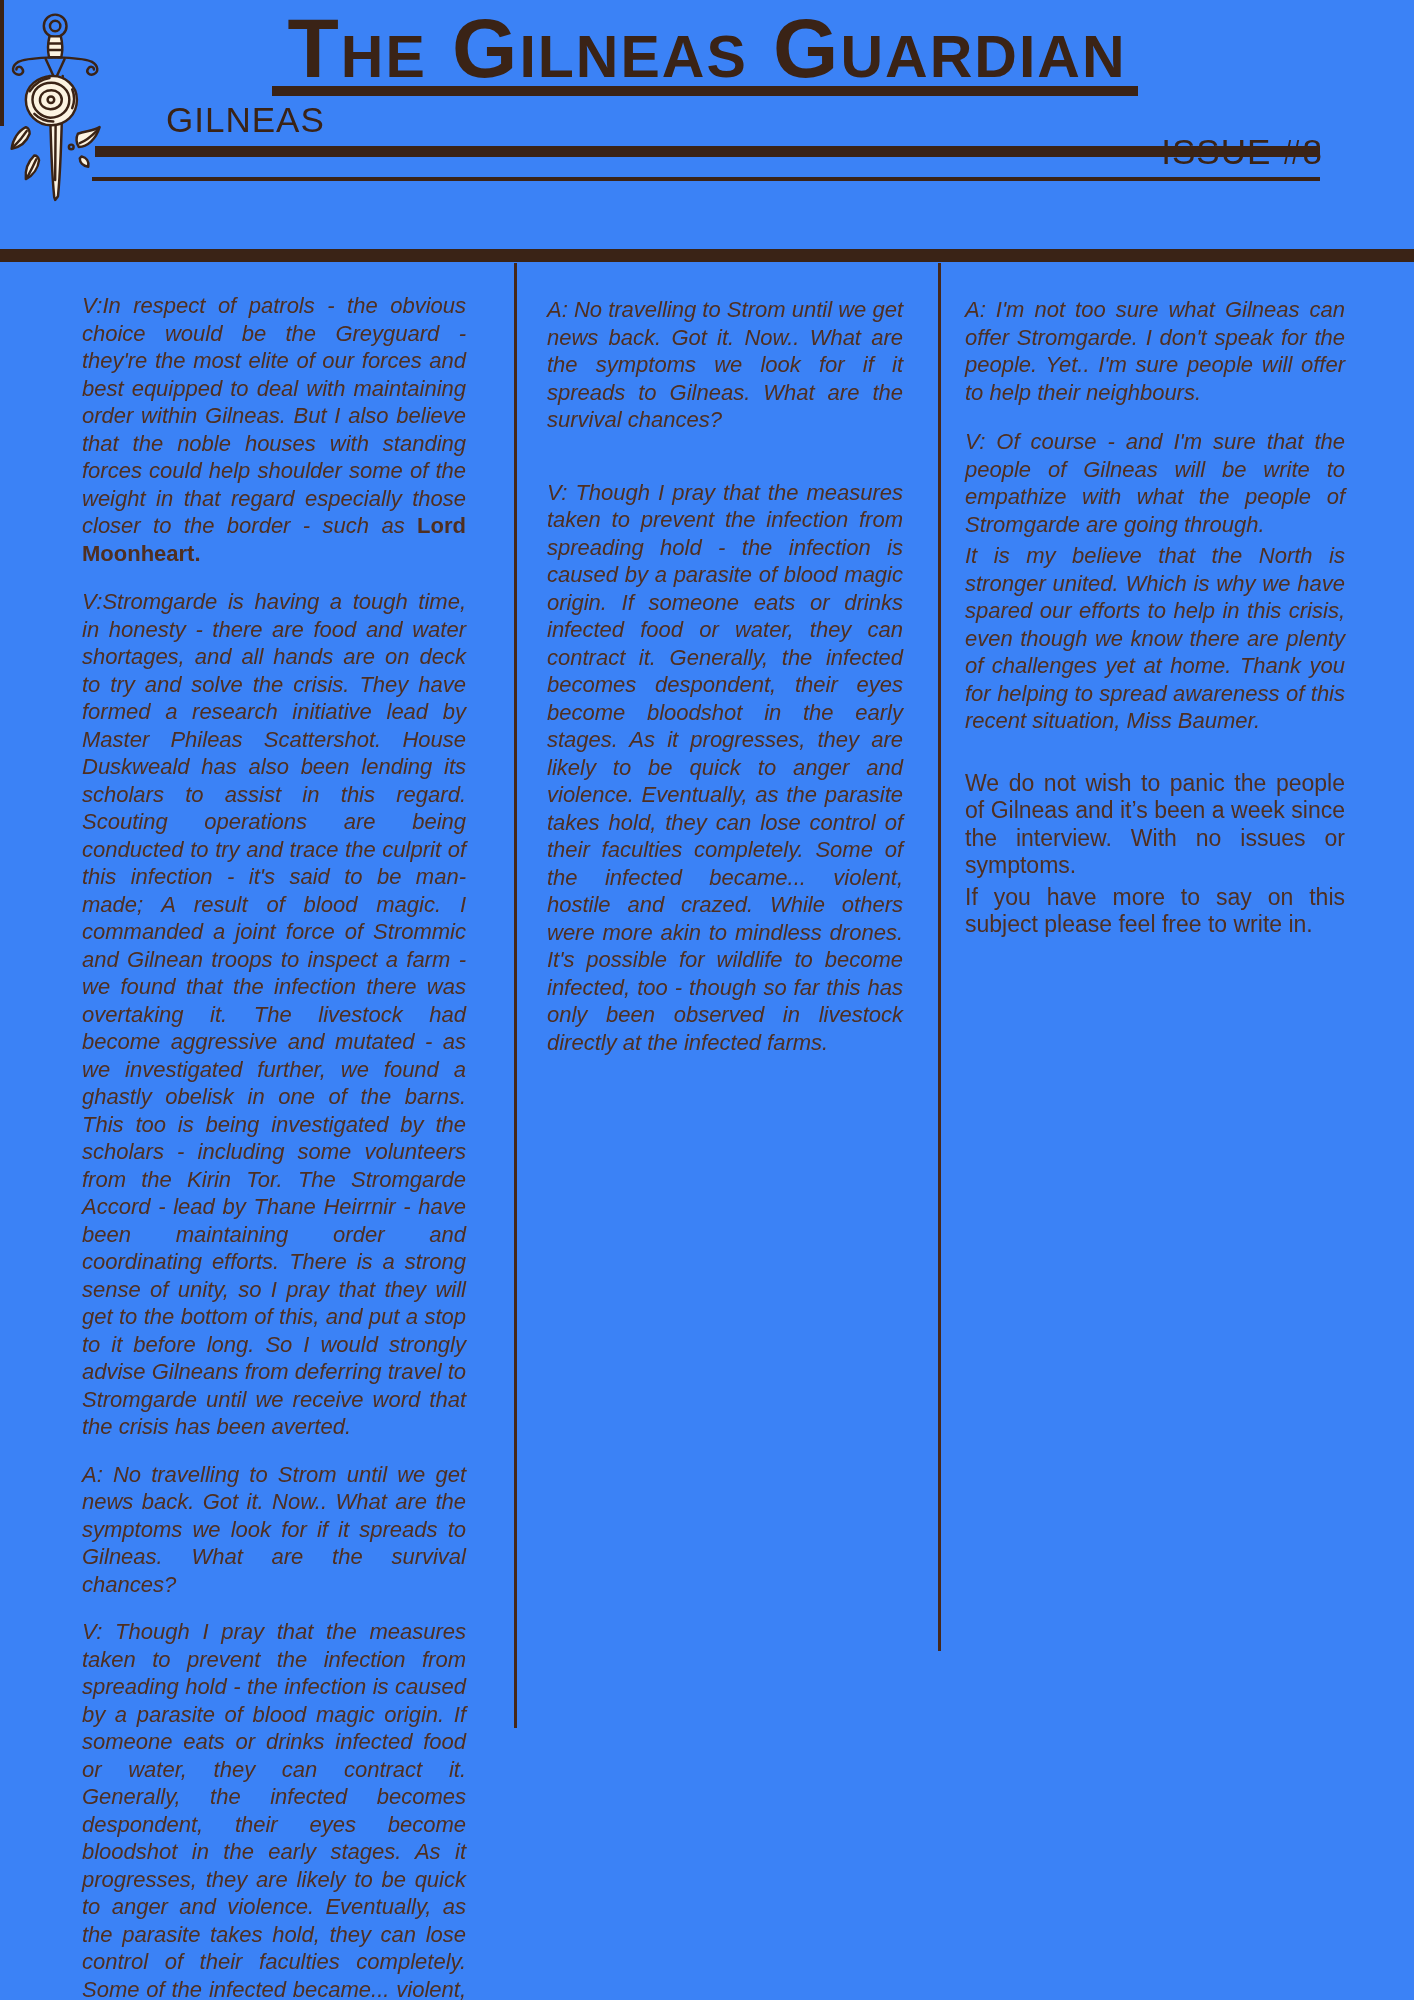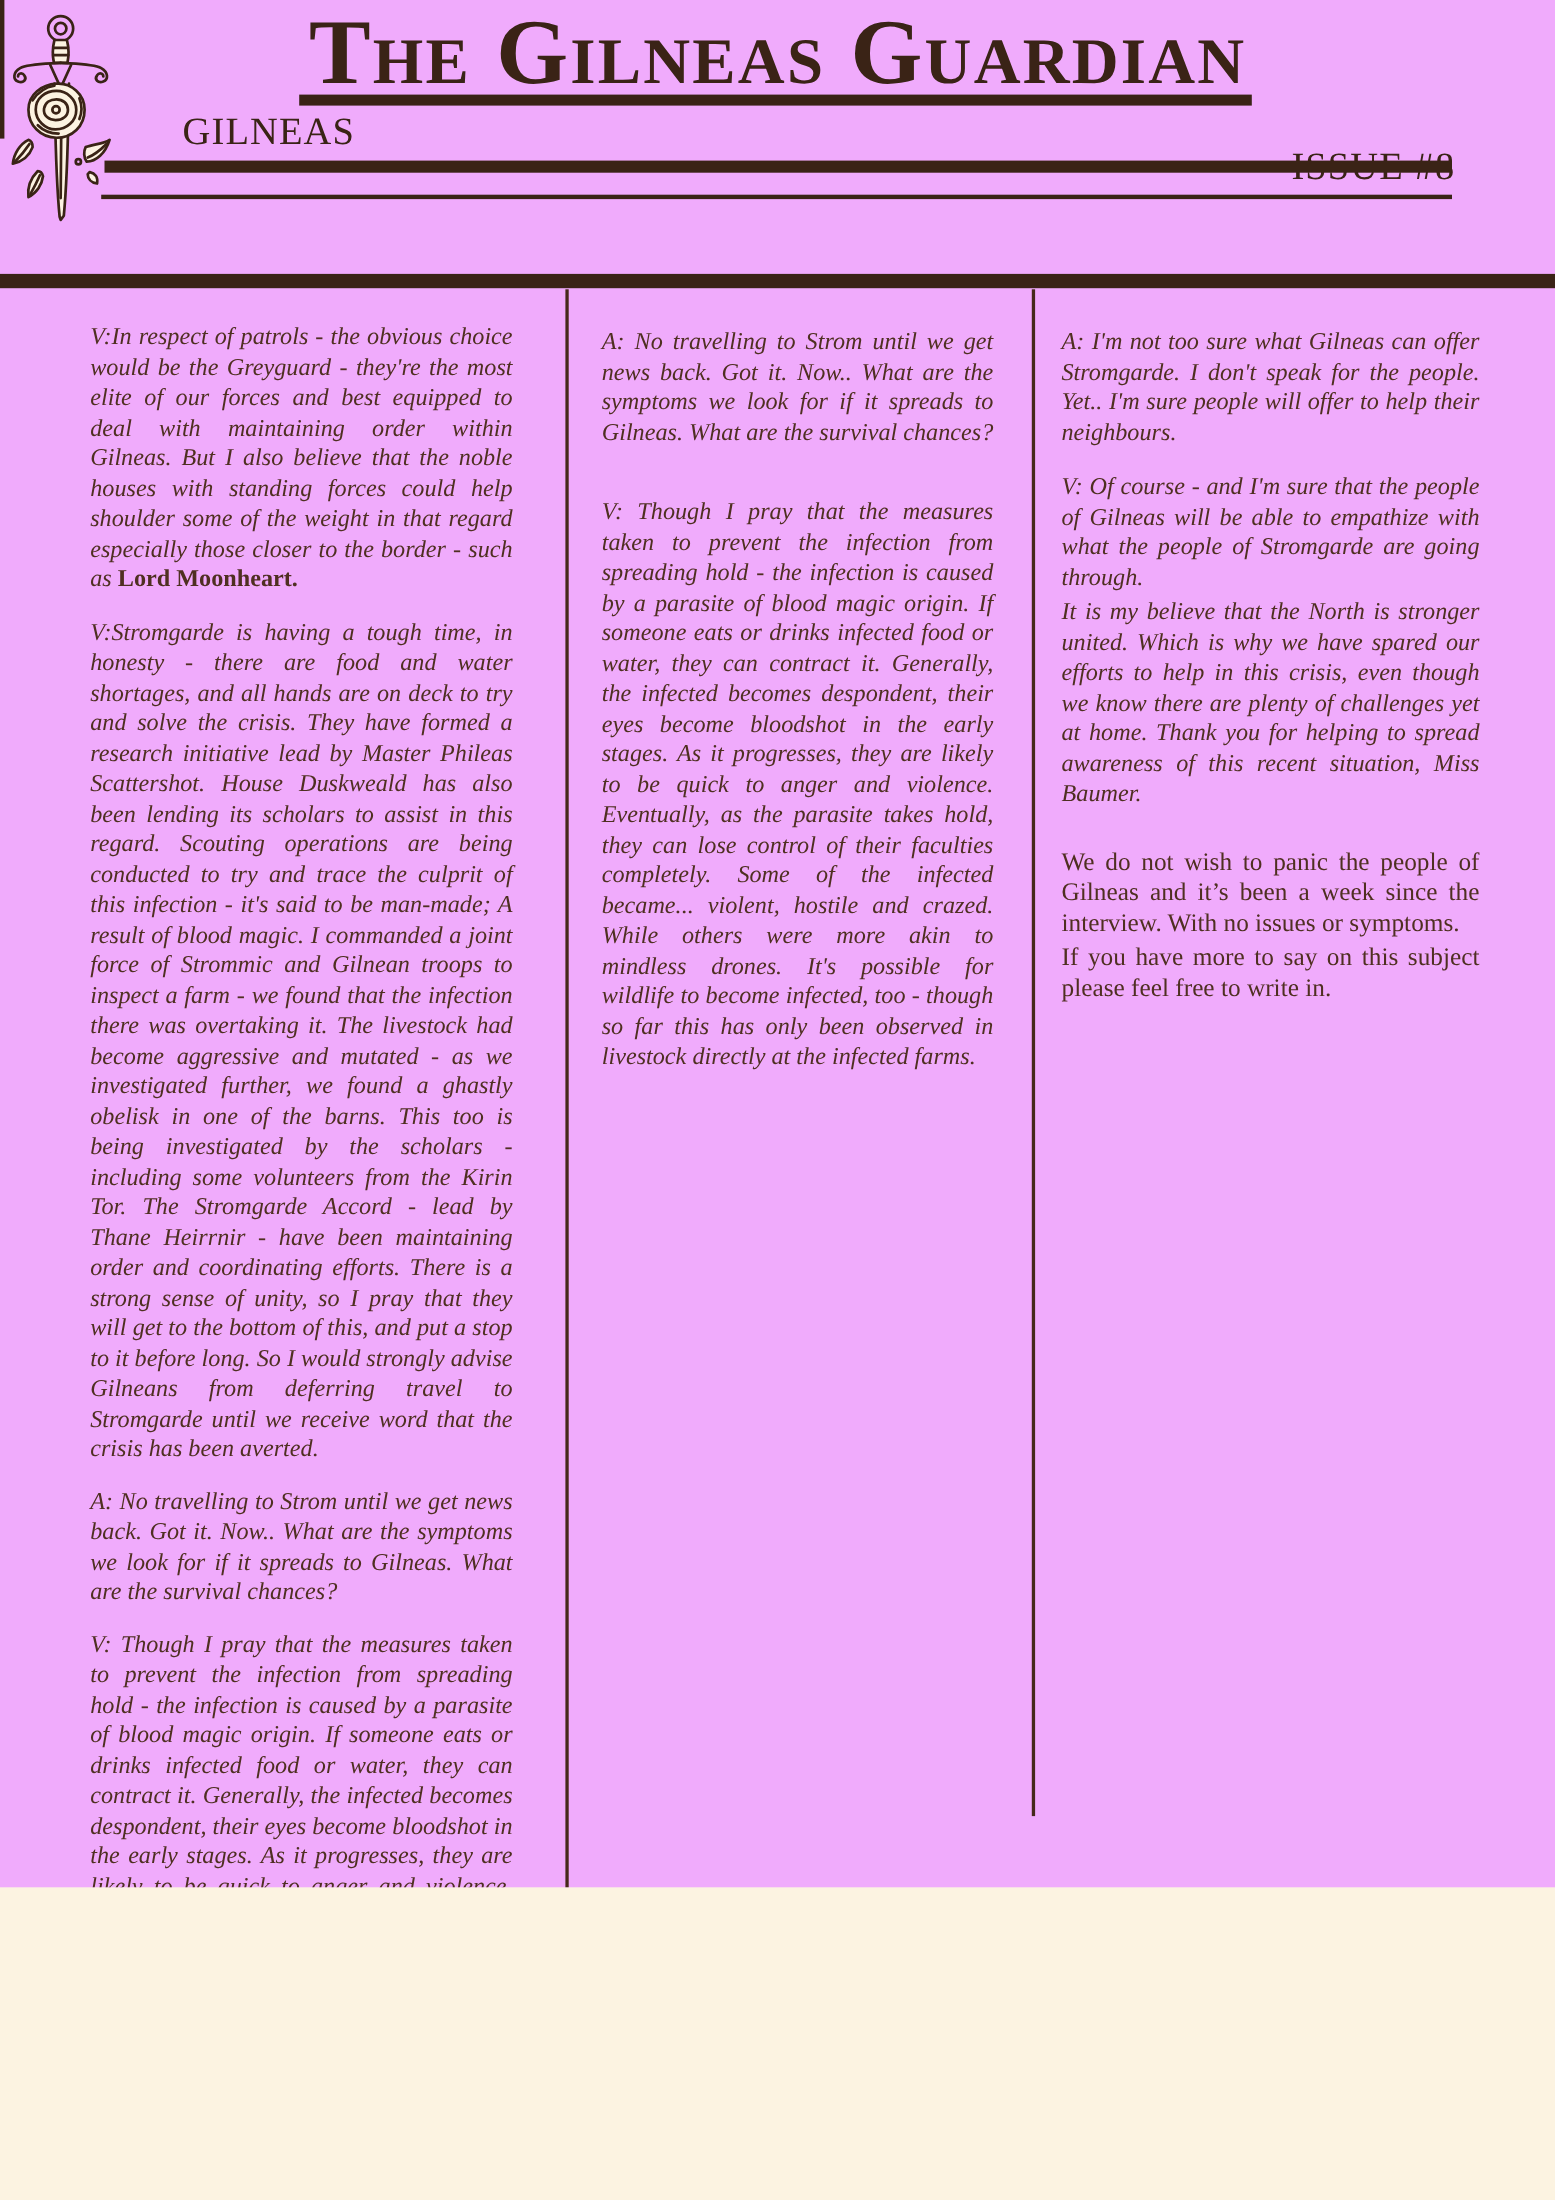--- a/index.html
+++ b/index.html
@@ -1,17 +1,17 @@
 <!DOCTYPE html>
 <html><head>
 <meta charset="utf-8">
 <style>
   html,body{margin:0;padding:0;background:#FCF3E1;}
-  .page{position:relative;width:1414px;height:1716px;background:#f0abfc;overflow:hidden;
-        font-family:Liberation Serif, serif;color:#4F2F21;}
+  .page{position:relative;width:1414px;height:2000px;background:#3b82f6;overflow:hidden;
+        font-family:Liberation Sans, sans-serif;color:#4F2F21;}
 
   
   .edge-mark{position:absolute;left:0;top:0;width:4px;height:126px;background:#3A2316;}
   .logo{position:absolute;left:6px;top:8px;width:104px;height:208px;}
   .masthead-title{position:absolute;left:0;right:0;top:0;height:96px;line-height:96px;
         text-align:center;font-weight:bold;font-variant:small-caps;font-size:84px;
         letter-spacing:2px;color:#3A2316;white-space:nowrap;}
   .title-underline{position:absolute;left:272px;top:86px;width:866px;height:10px;background:#3A2316;}
   .section-label{position:absolute;left:145px;top:100px;font-size:35px;letter-spacing:1px;color:#3A2316;margin-left:21px;}
   .issue-label{position:absolute;right:91px;top:100px;font-size:35px;letter-spacing:1px;color:#3A2316;margin-top:32px;}
@@ -98,19 +98,19 @@
     <p>V: Though I pray that the measures taken to prevent the infection from spreading hold - the infection is caused by a parasite of blood magic origin. If someone eats or drinks infected food or water, they can contract it. Generally, the infected becomes despondent, their eyes become bloodshot in the early stages. As it progresses, they are likely to be quick to anger and violence. Eventually, as the parasite takes hold, they can lose control of their faculties completely. Some of the infected became... violent, hostile and crazed. While others were more akin to mindless drones. It's possible for wildlife to become infected, too - though so far this has only been observed in livestock directly at the infected farms.</p>
   </div>
 
   <div class="col col-2">
     <p class="mb45">A: No travelling to Strom until we get news back. Got it. Now.. What are the symptoms we look for if it spreads to Gilneas. What are the survival chances?</p>
     <p>V: Though I pray that the measures taken to prevent the infection from spreading hold - the infection is caused by a parasite of blood magic origin. If someone eats or drinks infected food or water, they can contract it. Generally, the infected becomes despondent, their eyes become bloodshot in the early stages. As it progresses, they are likely to be quick to anger and violence. Eventually, as the parasite takes hold, they can lose control of their faculties completely. Some of the infected became... violent, hostile and crazed. While others were more akin to mindless drones. It's possible for wildlife to become infected, too - though so far this has only been observed in livestock directly at the infected farms.</p>
   </div>
 
   <div class="col col-3">
     <p class="mb22">A: I'm not too sure what Gilneas can offer Stromgarde. I don't speak for the people. Yet.. I'm sure people will offer to help their neighbours.</p>
-    <p>V: Of course - and I'm sure that the people of Gilneas will be able to empathize with what the people of Stromgarde are going through.</p>
+    <p>V: Of course - and I'm sure that the people of Gilneas will be write to empathize with what the people of Stromgarde are going through.</p>
     <p class="mb35">It is my believe that the North is stronger united. Which is why we have spared our efforts to help in this crisis, even though we know there are plenty of challenges yet at home. Thank you for helping to spread awareness of this recent situation, Miss Baumer.</p>
     <p class="upright">We do not wish to panic the people of Gilneas and it’s been a week since the interview. With no issues or symptoms.</p>
     <p class="upright">If you have more to say on this subject please feel free to write in.</p>
   </div>
 
 </div>
 
 </body></html>

